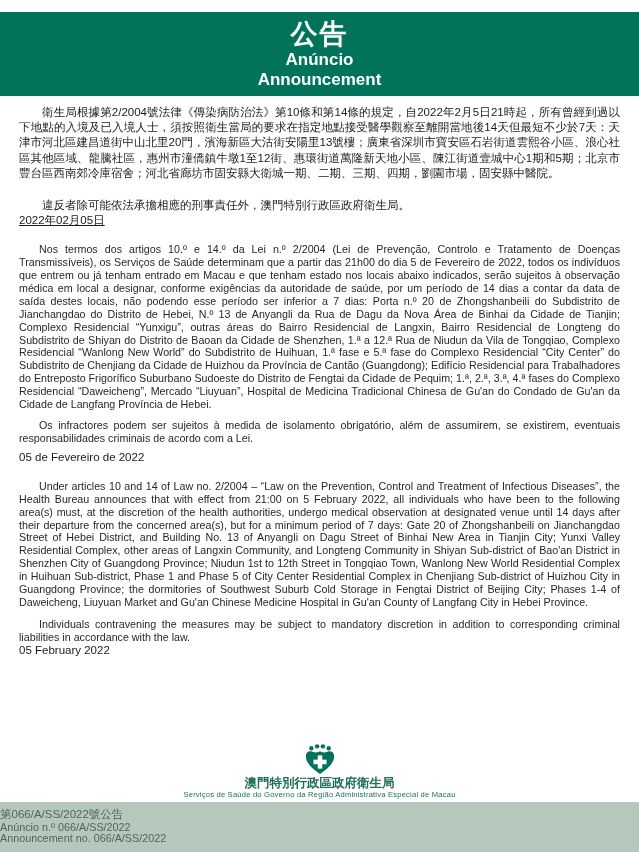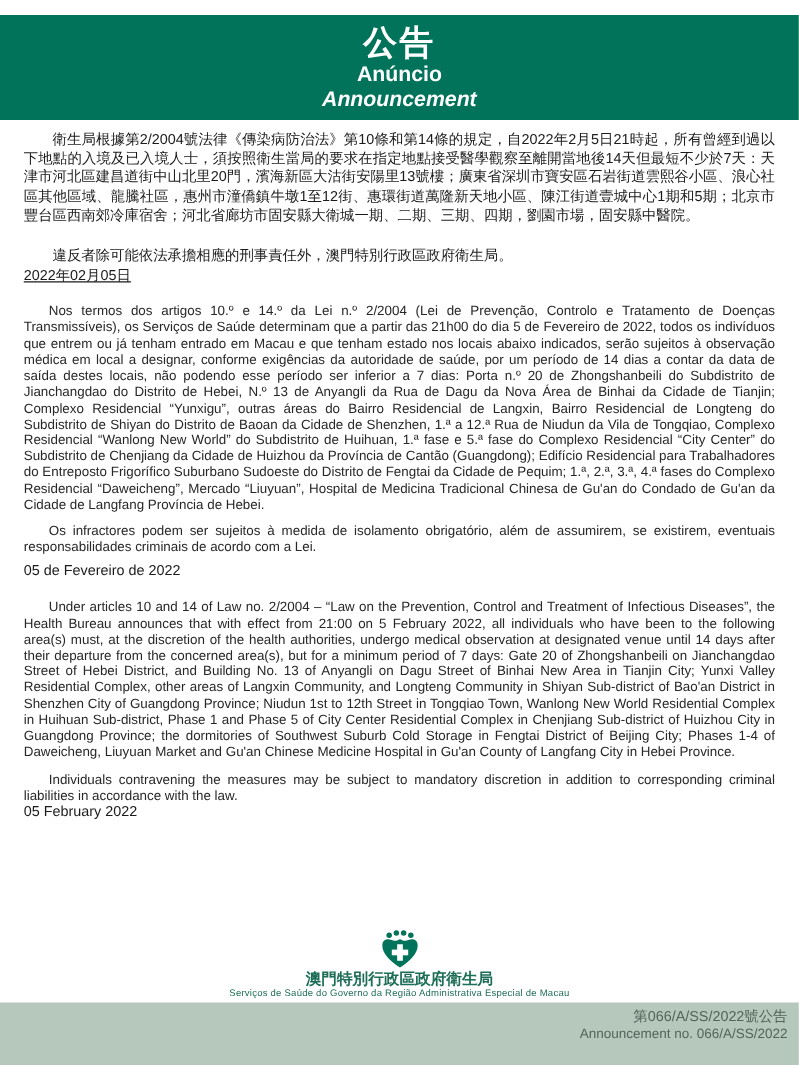--- a/index.html
+++ b/index.html
@@ -12,21 +12,21 @@
   .page{position:absolute;inset:0;width:639px;height:852px;background:#fff;}
 
   
   .header{
     position:absolute;top:12px;left:0;right:0;height:84px;
     background:#00735A;color:#ffffff;text-align:center;
     padding-top:6px;box-sizing:border-box;
   }
   .header .t-zh{font-size:27px;font-weight:bold;line-height:32px;letter-spacing:2px;}
   .header .t-pt{font-size:17px;font-weight:bold;line-height:20px;}
-  .header .t-en{font-size:17px;font-weight:bold;line-height:20px;font-style:italic;}
+  .header .t-en{font-size:17px;font-weight:bold;line-height:20px;}
 
   
   .content{position:absolute;top:84px;left:19px;right:19px;color:#1f1f1f;}
   p{margin:0;}
   .p-zh{
     font-size:11.5px;line-height:15.2px;text-align:justify;
     text-indent:23px;color:#1b1b1b;
   }
   .p-latin{
     font-size:10.7px;line-height:12.9px;text-align:justify;
@@ -51,21 +51,21 @@
   .org-zh{
     font-size:12.5px;font-weight:bold;color:#1E6E57;
     line-height:14px;margin-top:1px;
   }
   .org-pt{
     font-size:7.6px;color:#1E6E57;line-height:9px;letter-spacing:0.2px;
   }
   .band{
     position:absolute;bottom:0;left:0;right:0;height:50px;
     background:#B6C8BC;box-sizing:border-box;
-    text-align:right;padding:6px 9px 0 0;
+    padding:6px 9px 0 0;
   }
   .ref-zh{font-size:11.5px;color:#54645C;line-height:13.5px;}
   .ref-pt{font-size:10.8px;color:#54645C;line-height:11.5px;}
   .ref-en{font-size:10.8px;color:#54645C;line-height:11.5px;}
 </style>
 </head>
 <body>
 
 <div class="page">
 
@@ -102,16 +102,17 @@
         <rect x="15.5" y="12.5" width="5" height="14.5" fill="#ffffff"></rect>
         <rect x="10.8" y="17.2" width="14.4" height="5" fill="#ffffff"></rect>
       </svg>
     </span>
     <div class="org-zh">澳門特別行政區政府衛生局</div>
     <div class="org-pt">Serviços de Saúde do Governo da Região Administrativa Especial de Macau</div>
   </div>
 
   <div class="band">
     <div class="ref-zh">第066/A/SS/2022號公告</div>
+    <div class="ref-pt">Anúncio n.º 066/A/SS/2022</div>
     <div class="ref-en">Announcement no. 066/A/SS/2022</div>
   </div>
 
 </div>
 
 </body></html>

